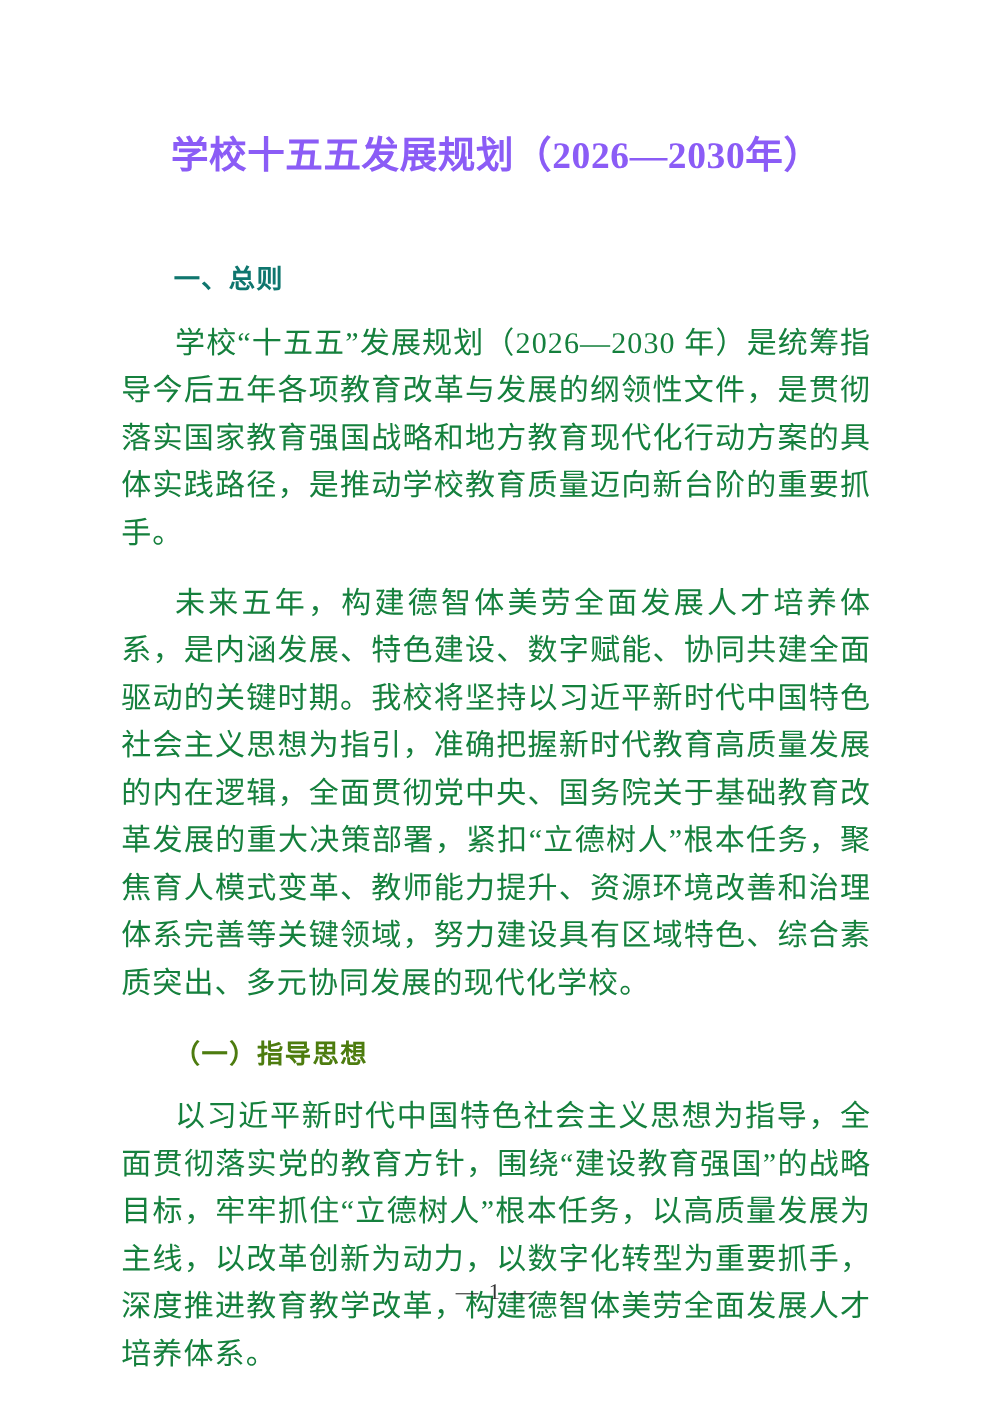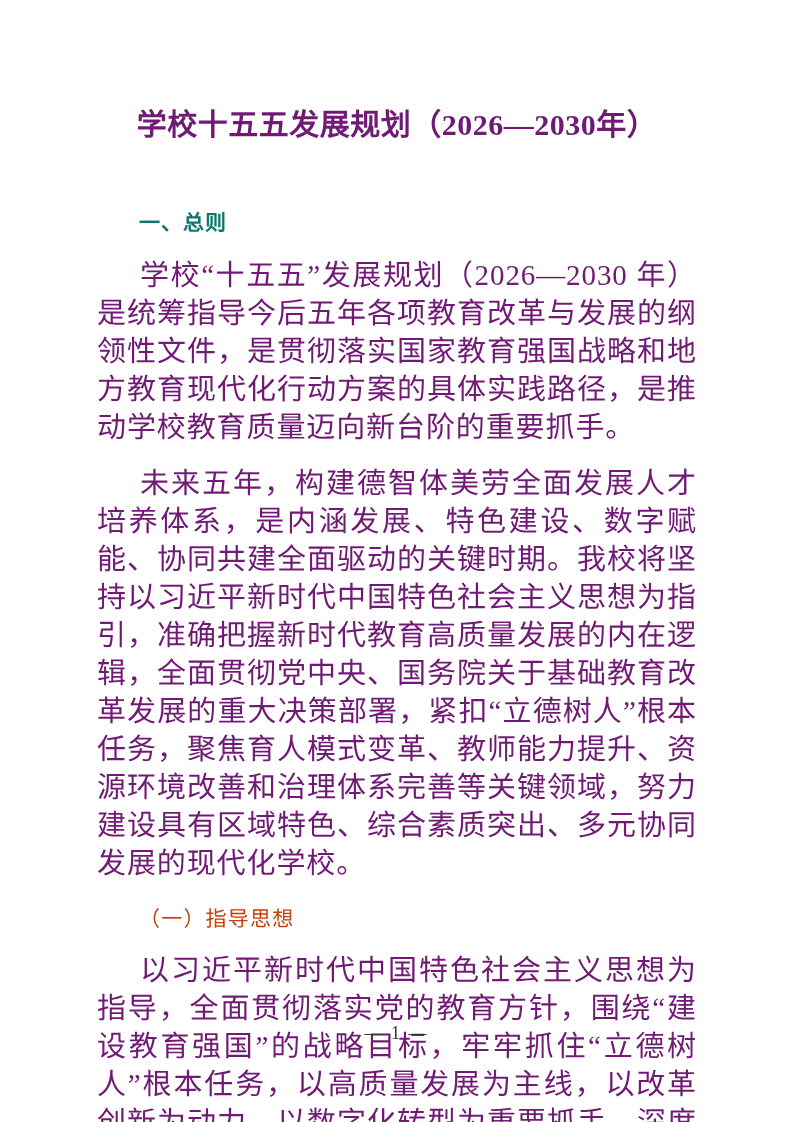--- a/index.html
+++ b/index.html
@@ -26,21 +26,21 @@
     top: 0;
     width: 600px;
   }
 
   
   .doc-title {
     font-family: "Liberation Serif", "DejaVu Serif", serif;
     font-weight: bold;
     font-size: 30px;
     line-height: 42px;
-    color: #701a75;
+    color: #8b5cf6;
     text-align: center;
     margin: 0;
     padding-top: 104px;
     letter-spacing: 0.5px;
     white-space: nowrap;
   }
 
   
   .h1-cn {
     font-family: "DejaVu Sans", "Liberation Sans", sans-serif;
@@ -50,36 +50,36 @@
     color: #0f766e;
     margin: 0;
     padding-top: 62px;
     text-indent: 42px;
     letter-spacing: 1px;
   }
 
   
   .h2-cn {
     font-family: "Liberation Serif", "DejaVu Serif", serif;
-    font-weight: normal;
+    font-weight: bold;
     font-size: 21px;
     line-height: 30px;
-    color: #c2410c;
+    color: #4d7c0f;
     margin: 0;
     padding-top: 22px;
     text-indent: 42px;
     letter-spacing: 1.2px;
   }
 
   
   .body-p {
     font-family: "Liberation Serif", "DejaVu Serif", serif;
-    font-size: 29px;
+    font-size: 24px;
     line-height: 38px;
-    color: #701a75;
+    color: #15803d;
     margin: 0;
     text-indent: 43px;
     text-align: justify;
     text-justify: inter-character;
     letter-spacing: 0.9px;
     word-break: break-all;
   }
 
   .body-p + .body-p {
     margin-top: 0;

